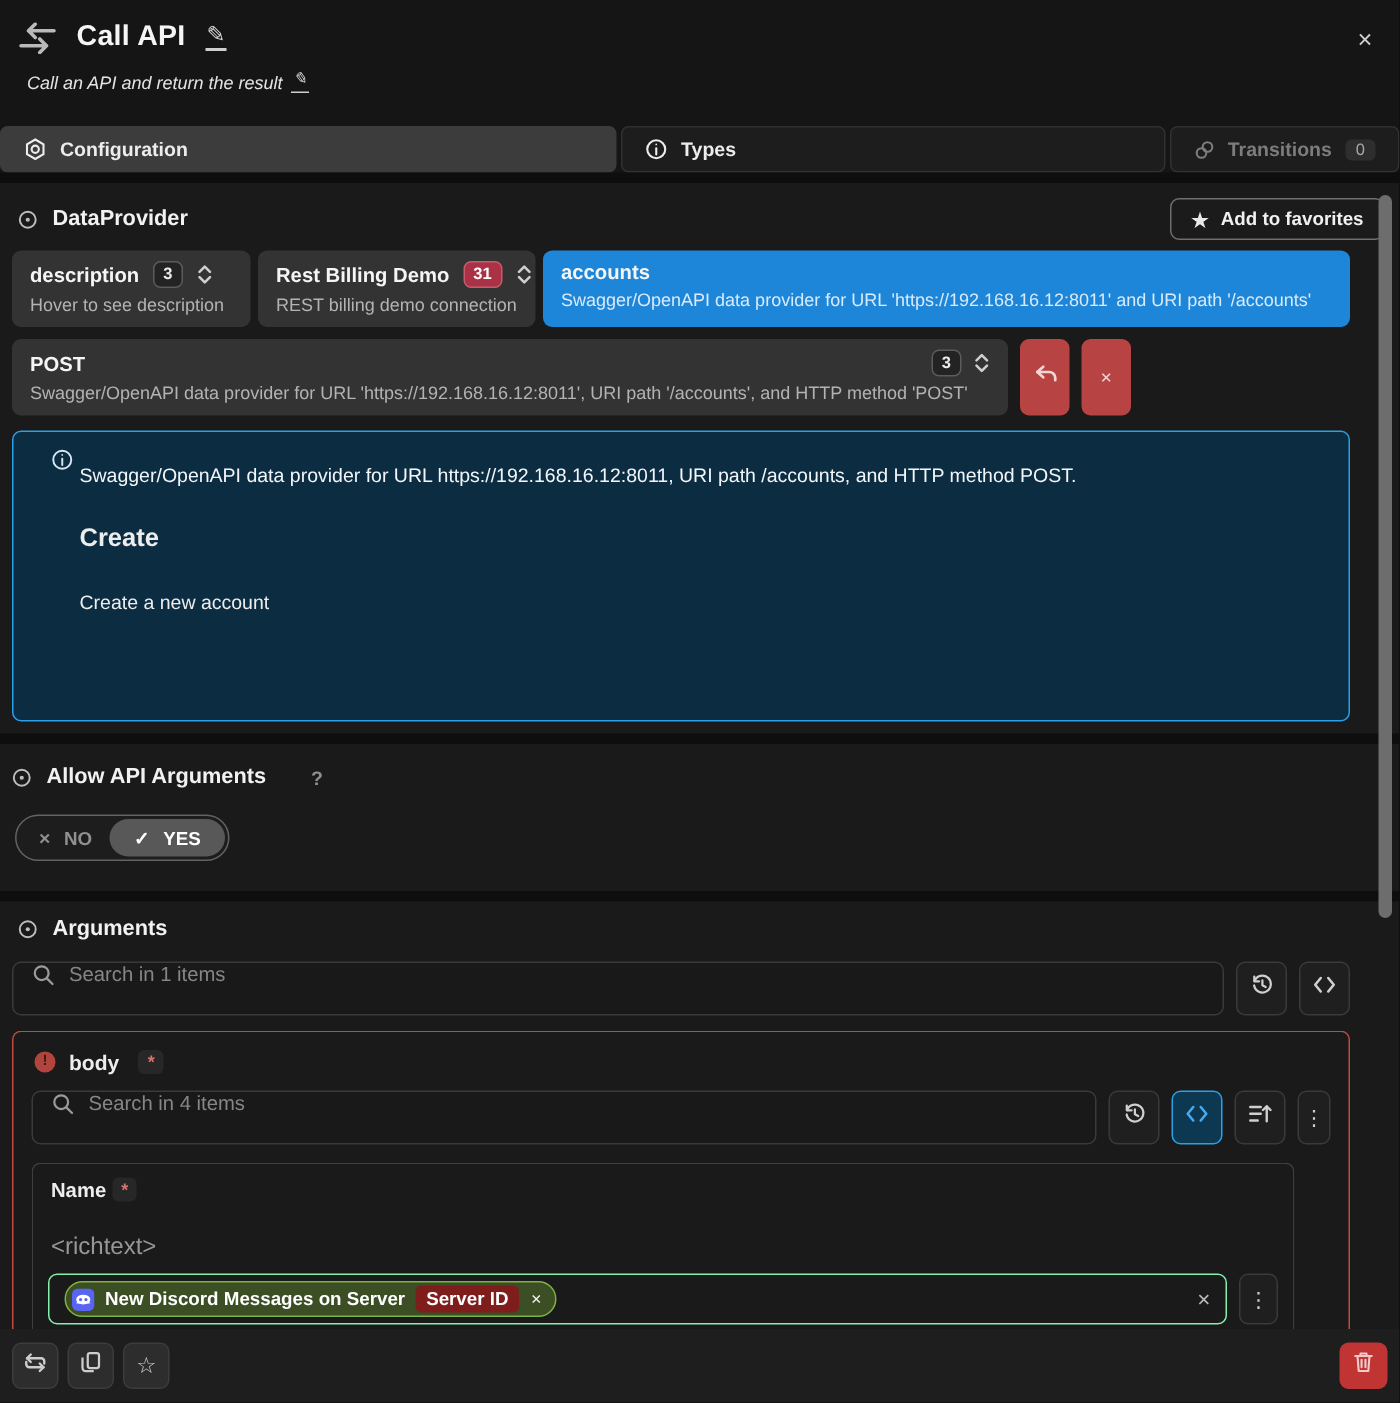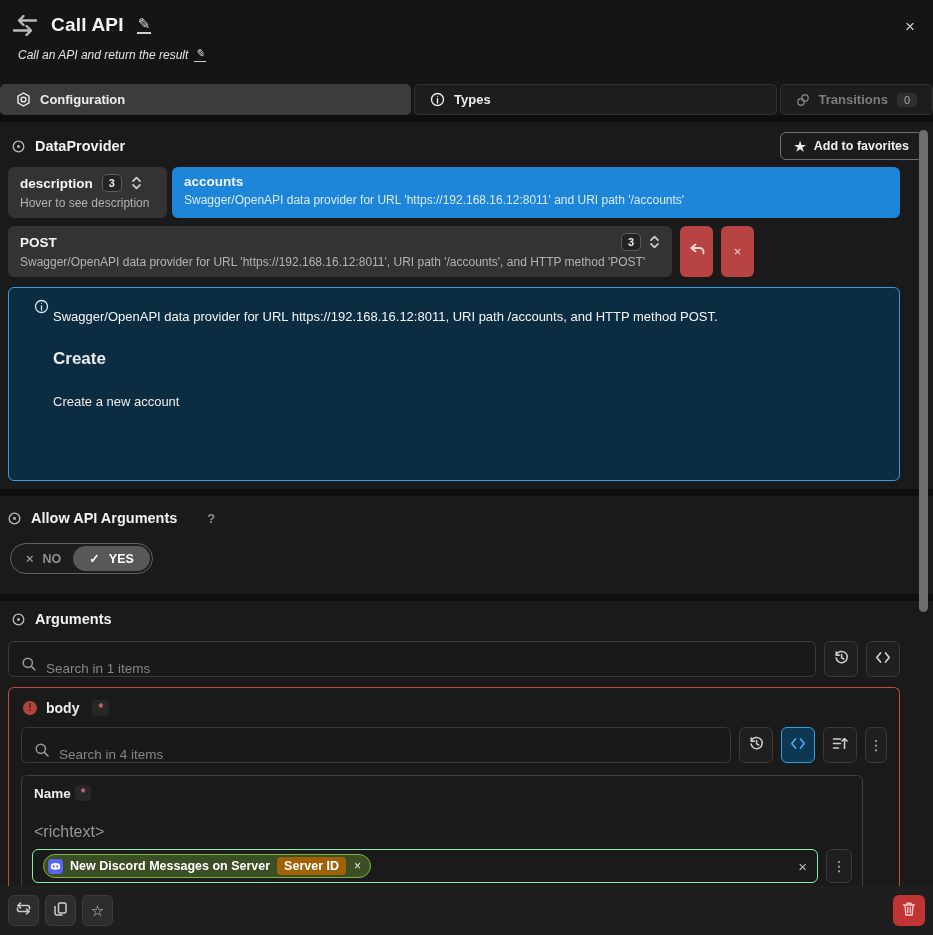--- a/index.html
+++ b/index.html
@@ -83,21 +83,21 @@
   .toggle { margin-top:17px; margin-left:2px; display:inline-flex; align-items:center; border:1px solid #636363;
             border-radius:999px; padding:2px; background:#1d1d1d; }
   .tog-no { display:flex; align-items:center; gap:9px; padding:5px 12px 5px 13px; color:#8f8f8f; font-size:12.5px; font-weight:bold; cursor:pointer; }
   .tog-no .xg { font-size:13px; }
   .tog-yes { display:flex; align-items:center; gap:9px; background:#585858; border-radius:999px; padding:5px 16px;
              color:#fff; font-size:12.5px; font-weight:bold; cursor:pointer; }
 
   
   .sec-args { flex:1; }
   .search-row { display:flex; gap:8px; margin-top:14px; }
-  .search-box { flex:1; height:36px; border:1px solid #3a3a3a; border-radius:6px; display:flex; align-items:flex-end; gap:9px;
+  .search-box { flex:1; height:36px; border:1px solid #3a3a3a; border-radius:6px; display:flex; align-items:flex-start; gap:9px;
                 padding:0 12px; background:#191919; }
   .search-box svg { flex:0 0 auto; color:#9a9a9a; }
   .search-box input { background:transparent; border:none; outline:none; color:#e6e6e6; font-size:13.5px; width:100%;
                       font-family:"Liberation Sans", sans-serif; }
   .search-box input::placeholder { color:#868686; }
   .icon-btn { width:34px; height:36px; border:1px solid #3a3a3a; border-radius:6px; background:#1f1f1f; display:flex;
               align-items:center; justify-content:center; color:#cfcfcf; cursor:pointer; flex:0 0 auto; }
   .icon-btn.selected { background:#0d3852; border-color:#2b9fe8; color:#46aaf2; }
   .icon-btn.narrow { width:22px; }
   .kebab-glyph { font-size:14px; color:inherit; letter-spacing:0; }
@@ -116,21 +116,21 @@
   .nhdr { display:flex; align-items:center; padding-left:2px; }
   .nlabel { font-size:13.5px; font-weight:bold; }
   .type-hint { font-size:16px; color:#979797; margin:22px 0 0 2px; }
   .tag-row { display:flex; gap:8px; margin-top:8px; }
   .tag-input { flex:1; height:34px; border:1px solid #86efac; border-radius:6px; display:flex; align-items:center;
                padding:0 10px; justify-content:space-between; }
   .tag { display:inline-flex; align-items:center; gap:7px; border:1.5px solid #7cb342; background:#3c4e24;
          border-radius:999px; padding:2px 9px 2px 4px; height:24px; cursor:pointer; }
   .dc-icon { display:flex; }
   .tag-label { font-size:12.5px; font-weight:bold; color:#fff; white-space:nowrap; }
-  .tag-badge { background:#a16207; border-radius:4px; padding:2px 7px; font-size:12.5px; font-weight:bold; color:#fff; }
+  .tag-badge { background:#7f1d1d; border-radius:4px; padding:2px 7px; font-size:12.5px; font-weight:bold; color:#fff; }
   .tag-x { color:#f0f0f0; font-size:12px; margin-left:1px; cursor:pointer; }
   .clear-x { color:#b9b9b9; font-size:15px; cursor:pointer; }
   .kebab-tall { height:34px; width:26px; }
 
   
   .footer { flex:0 0 49px; background:#1e1e1e; display:flex; align-items:center; gap:6px; padding:0 8px; position:relative; z-index:3; }
   .f-btn { width:31px; height:31px; background:#2d2d2d; border:1px solid #3c3c3c; border-radius:6px; display:flex;
            align-items:center; justify-content:center; color:#cdcdcd; cursor:pointer; }
   .f-btn .star-o { font-size:15px; line-height:1; }
   .f-spacer { flex:1; }
@@ -221,20 +221,33 @@
             <span class="chev">
               <svg width="11" height="14" viewBox="0 0 11 14" fill="none" stroke="currentColor" stroke-width="1.7" stroke-linecap="round" stroke-linejoin="round">
                 <path d="M2 5.2 L5.5 1.7 L9 5.2"></path>
                   <path d="M2 8.8 L5.5 12.3 L9 8.8"></path>
               </svg>
             </span>
           </div>
           <div class="csub">Hover to see description</div>
         </div>
 
+        <div class="card card-demo">
+          <div class="trow">
+            <span class="ctitle">Rest Billing Demo</span>
+            <span class="badge red">31</span>
+            <span class="chev">
+              <svg width="11" height="14" viewBox="0 0 11 14" fill="none" stroke="currentColor" stroke-width="1.7" stroke-linecap="round" stroke-linejoin="round">
+                <path d="M2 5.2 L5.5 1.7 L9 5.2"></path>
+                  <path d="M2 8.8 L5.5 12.3 L9 8.8"></path>
+              </svg>
+            </span>
+          </div>
+          <div class="csub">REST billing demo connection</div>
+        </div>
 
         <div class="card card-acct selected">
           <div class="trow">
             <span class="ctitle">accounts</span>
           </div>
           <div class="csub">Swagger/OpenAPI data provider for URL 'https://192.168.16.12:8011' and URI path '/accounts'</div>
         </div>
       </div>
 
       <div class="post-row">

